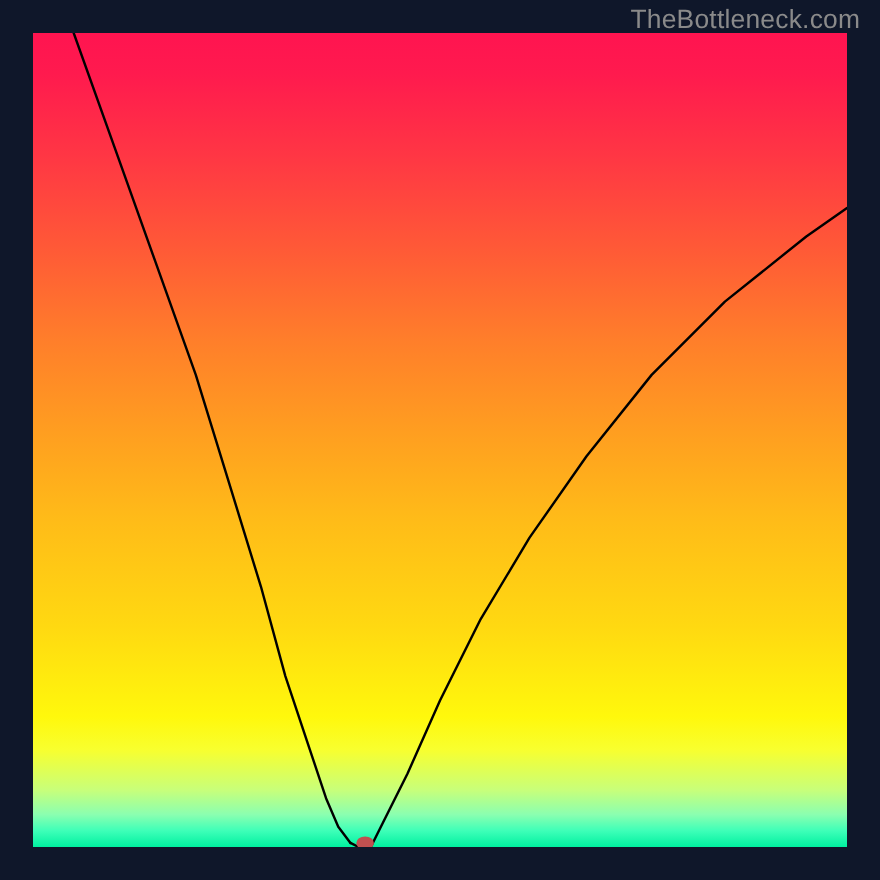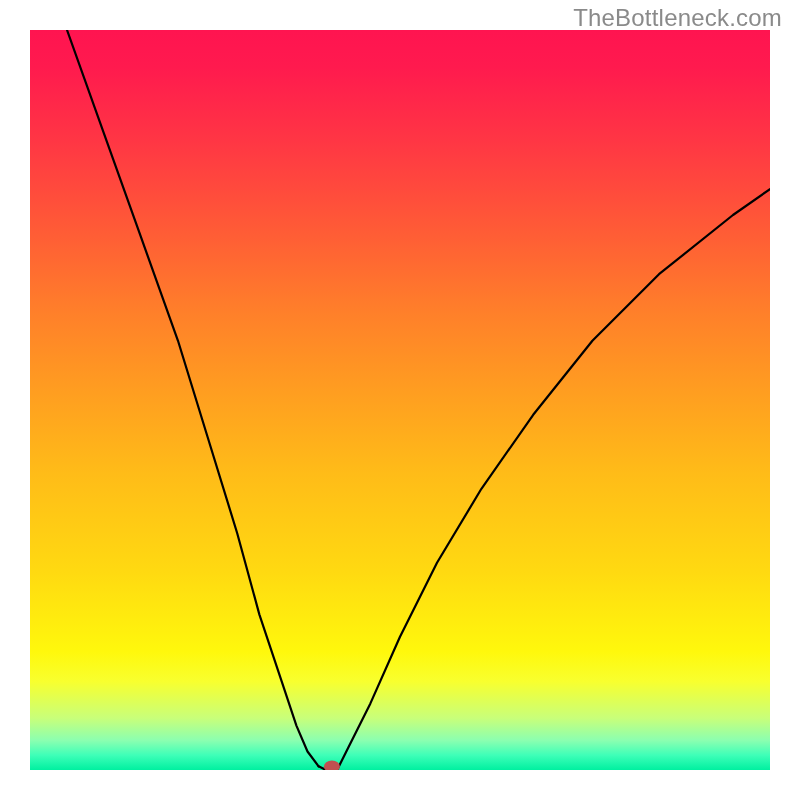--- a/index.html
+++ b/index.html
@@ -7,21 +7,21 @@
     padding: 0;
     width: 800px;
     height: 800px;
     background: #000000;
     overflow: hidden;
   }
   .container {
     position: relative;
     width: 800px;
     height: 800px;
-    background: #ffffff;
+    background: #0f172a;
   }
   .watermark {
     position: absolute;
     top: 4px;
     right: 18px;
     font-family: Arial, Helvetica, sans-serif;
     font-size: 24px;
     font-weight: 500;
     color: #8a8a8a;
     letter-spacing: 0.2px;

